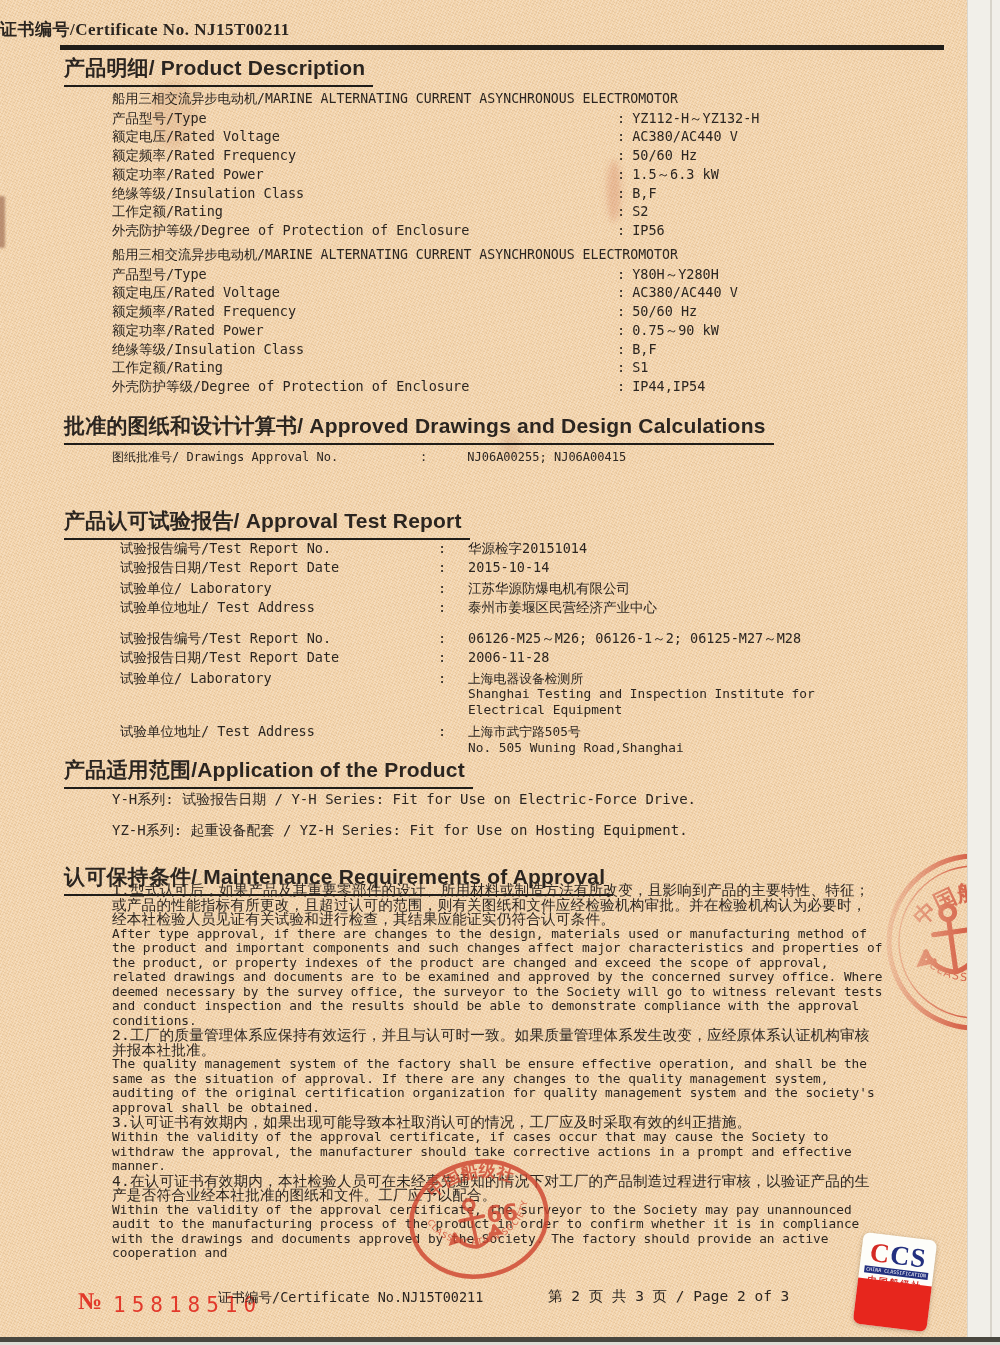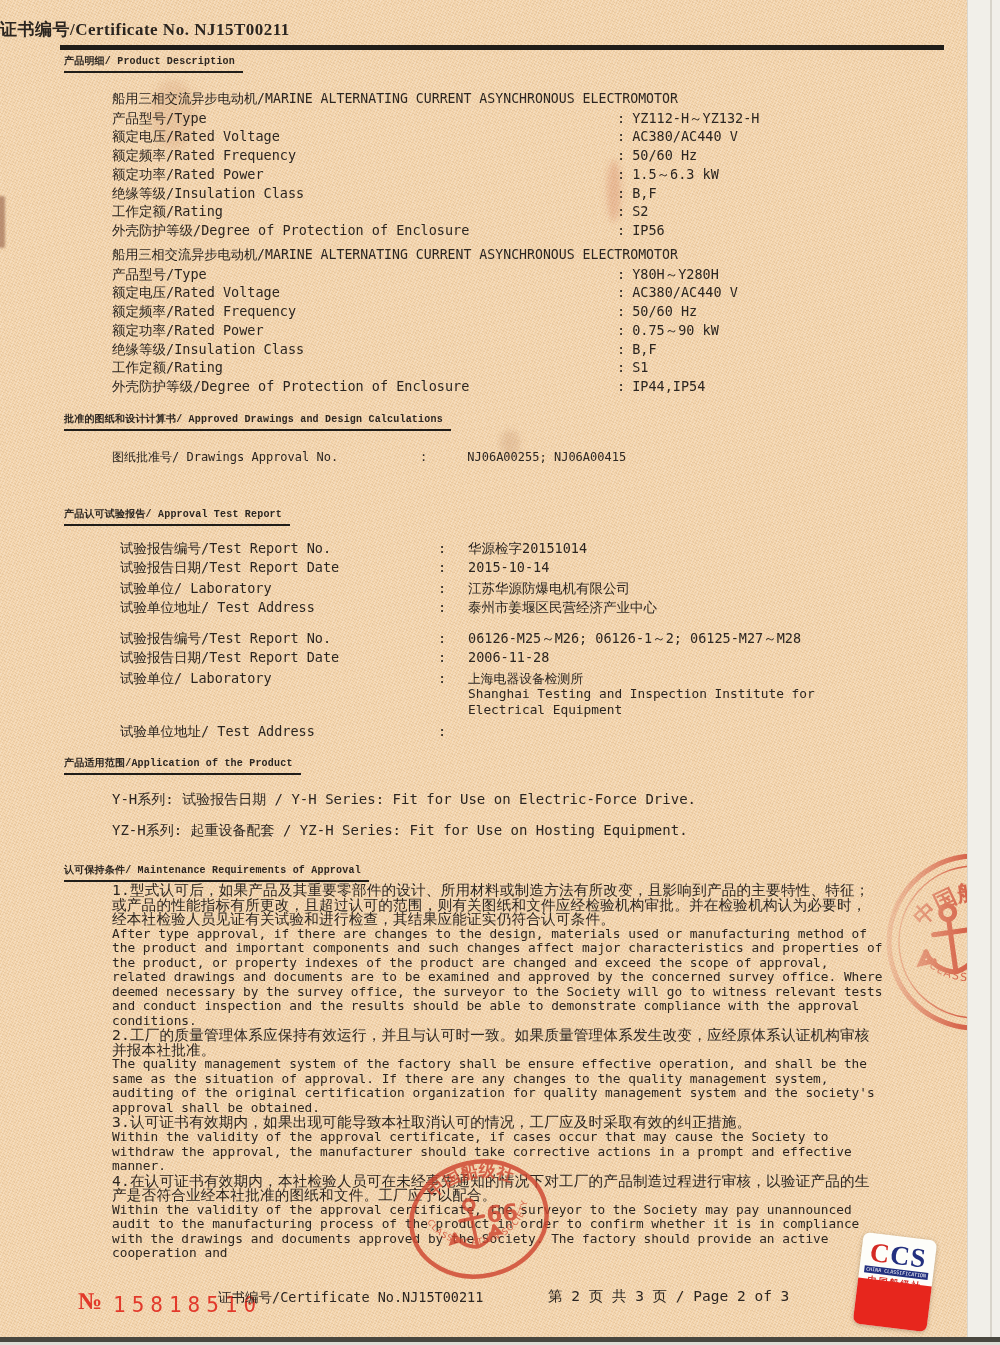--- a/index.html
+++ b/index.html
@@ -17,21 +17,21 @@
   .scan-bottom{position:absolute;left:0;top:1337px;width:1000px;height:5px;background:#49473f;}
   .scan-bottom2{position:absolute;left:0;top:1342px;width:1000px;height:3px;background:#dfddd6;}
 
   
   .stain{position:absolute;border-radius:50%;pointer-events:none;}
 
   .hdr{position:absolute;left:0;top:18px;width:940px;text-align:left;
        font-family:"Liberation Serif",serif;font-weight:bold;font-size:17px;letter-spacing:.5px;}
   .rule{position:absolute;left:60px;top:45px;width:884px;height:5px;background:#201d19;}
 
-  .sec-title{position:absolute;font-family:Liberation Mono, monospace;font-weight:bold;font-size:10px;
+  .sec-title{position:absolute;font-family:Liberation Sans, sans-serif;font-weight:bold;font-size:21px;
              border-bottom:2.5px solid #201d19;padding:0 8px 3px 0;letter-spacing:.2px;}
 
   .blk{position:absolute;left:112px;font-size:13.5px;line-height:18.7px;white-space:nowrap;}
   .blk .bhead{font-size:13.2px;}
   .prow .lbl{display:inline-block;width:505px;}
   .pcolon{display:inline-block;}
   .pval{margin-left:7px;}
 
   .drow{position:absolute;left:112px;font-size:12px;white-space:nowrap;}
   .drow .lbl{display:inline-block;width:308px;}
@@ -160,20 +160,22 @@
       <div class="trrow gap2">
           <span class="lbl">试验单位/ Laboratory</span>
           <span class="col">:</span>
           <span class="val ml">上海电器设备检测所
 Shanghai Testing and Inspection Institute for
 Electrical Equipment</span>
         </div>
       <div class="trrow gap6">
           <span class="lbl">试验单位地址/ Test Address</span>
           <span class="col">:</span>
+          <span class="val ml">上海市武宁路505号
+No. 505 Wuning Road,Shanghai</span>
         </div>
     </div>
 
     <div class="sec-title" style="left:64px;top:756px;">产品适用范围/Application of the Product</div>
     <div class="app-item" style="top:791px;">Y-H系列: 试验报告日期 / Y-H Series: Fit for Use on Electric-Force Drive.</div>
     <div class="app-item" style="top:822px;">YZ-H系列: 起重设备配套 / YZ-H Series: Fit for Use on Hosting Equipment.</div>
 
     <div class="sec-title" style="left:64px;top:863px;">认可保持条件/ Maintenance Requirements of Approval</div>
     <div class="maint">
       <div class="m-cn">1.型式认可后，如果产品及其重要零部件的设计、所用材料或制造方法有所改变，且影响到产品的主要特性、特征；

